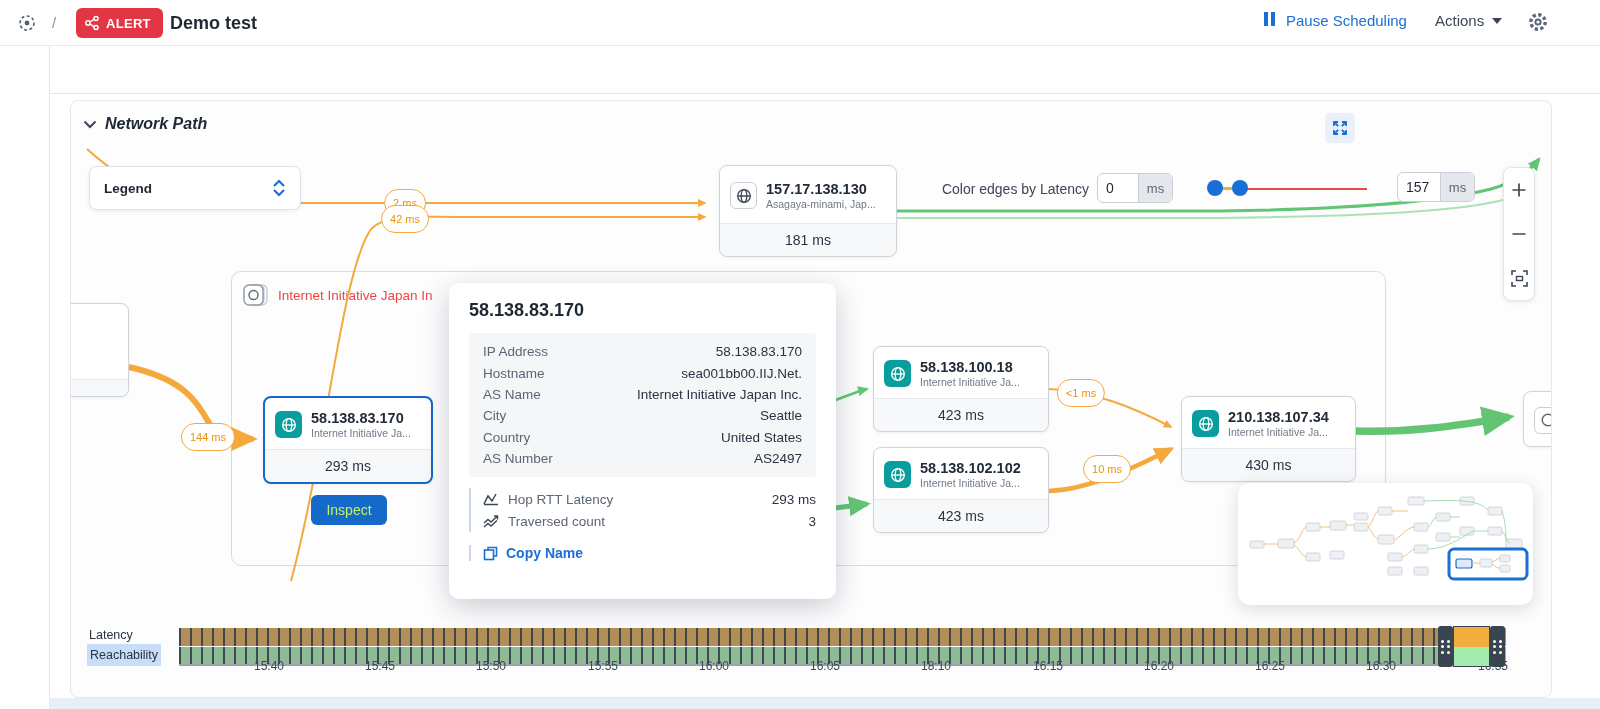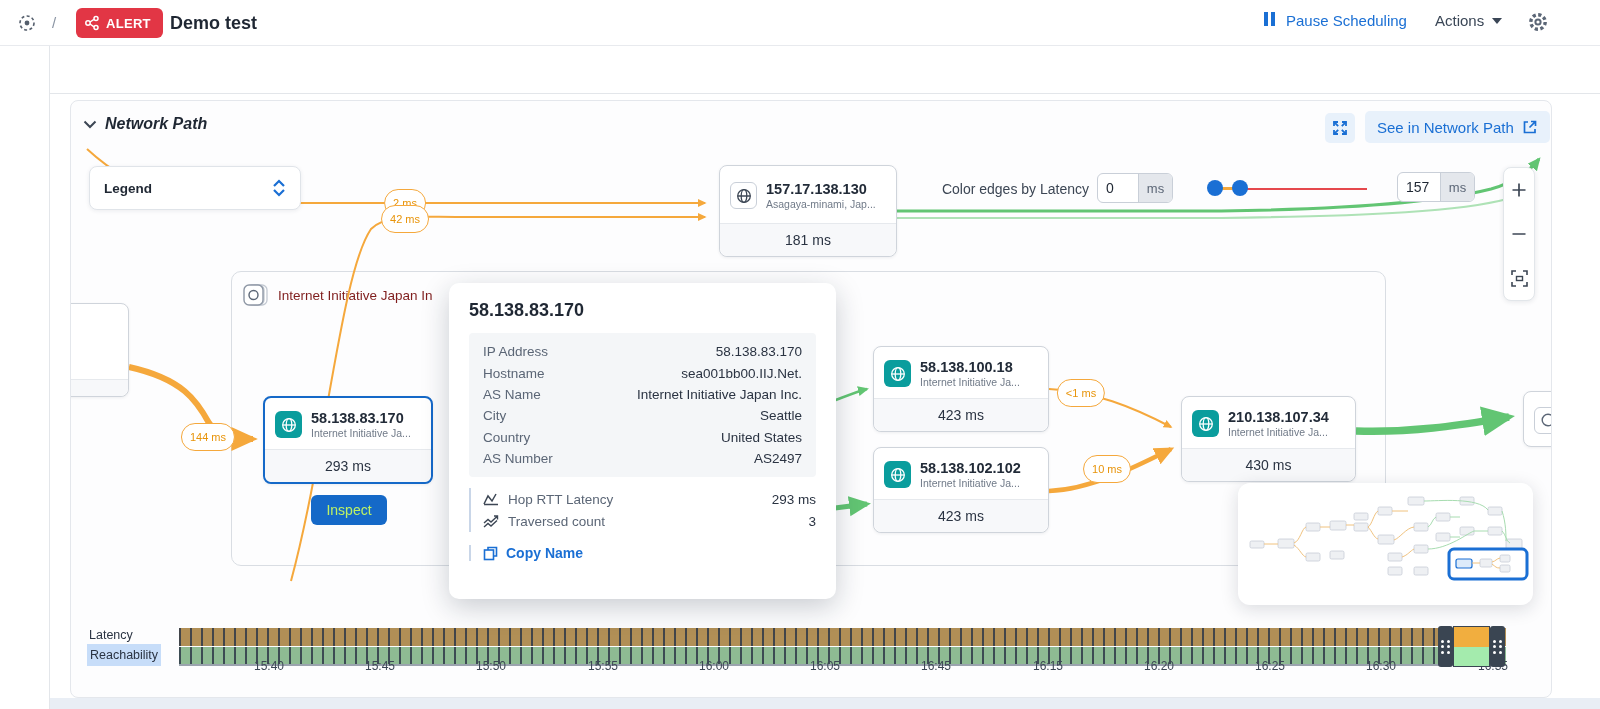--- a/index.html
+++ b/index.html
@@ -62,21 +62,21 @@
   .slider .track-o { position:absolute; left:6px; top:14px; width:26px; height:3px; background:#f5a83c; }
   .slider .track-r { position:absolute; left:32px; top:14.5px; width:128px; height:2px; background:#e5484d; }
   .slider .dot { position:absolute; top:7px; width:16px; height:16px; border-radius:50%; background:#1a6fd4; cursor:pointer; }
 
   .zoombar { left:1432px; top:66px; width:32px; height:134px; background:#fff; border:1px solid #e2e6ea; border-radius:8px; box-shadow:0 1px 5px rgba(30,40,60,.1); display:flex; flex-direction:column; align-items:center; justify-content:space-around; z-index:6; }
   .zoombar > div { width:30px; height:34px; display:flex; align-items:center; justify-content:center; cursor:pointer; }
 
   
   .groupbox { left:160px; top:170px; width:1155px; height:295px; background:#fdfdfe; border:1.5px solid #d9dde3; border-radius:10px; z-index:1; }
   .group-head { left:172px; top:182px; display:flex; align-items:center; gap:9px; z-index:1; }
-  .group-head span { font-size:13.5px; color:#7f1d1d; }
+  .group-head span { font-size:13.5px; color:#ef4444; }
 
   svg.edges { left:0; top:0; width:1482px; height:598px; z-index:2; pointer-events:none; }
 
   .pill { transform:translate(-50%,-50%); background:#fff; border:1.5px solid #f5a83c; color:#e8940a; border-radius:999px; font-size:11px; padding:7px 8px; white-space:nowrap; z-index:3; }
 
   
   .node { background:#fff; border:1px solid #cfd4db; border-radius:8px; box-shadow:0 1px 3px rgba(30,40,60,.07); z-index:4; display:flex; flex-direction:column; cursor:pointer; }
   .node-head { display:flex; align-items:center; gap:9px; padding:9px 10px 7px; flex:1; }
   .node-ico { width:27px; height:27px; border-radius:6px; display:flex; align-items:center; justify-content:center; flex:none; }
   .node-ico.teal { background:#0a9d9d; }
@@ -221,27 +221,20 @@
     <div class="abs panel-title-row">
       <svg width="14" height="9" viewBox="0 0 14 9">
         <path d="M1.5 1.5 L7 7 L12.5 1.5" fill="none" stroke="#3c4654" stroke-width="2"></path>
       </svg>
       <span class="panel-title">Network Path</span>
     </div>
     <div class="abs expand-btn">
       <svg width="16" height="16" viewBox="0 0 16 16">
         <path d="M2 6 V2 H6 M10 2 H14 V6 M14 10 V14 H10 M6 14 H2 V10" fill="none" stroke="#1a6fd4" stroke-width="1.8"></path>
         <path d="M2 2 L6.2 6.2 M14 2 L9.8 6.2 M14 14 L9.8 9.8 M2 14 L6.2 9.8" stroke="#1a6fd4" stroke-width="1.8"></path>
-      </svg>
-    </div>
-    <div class="abs seein-btn">
-      <span>See in Network Path</span>
-      <svg width="16" height="16" viewBox="0 0 16 16">
-        <path d="M6 3 H2.5 V13.5 H13 V10" fill="none" stroke="#1a6fd4" stroke-width="1.7"></path>
-        <path d="M9 2.5 H13.5 V7 M13.3 2.7 L7.5 8.5" fill="none" stroke="#1a6fd4" stroke-width="1.7"></path>
       </svg>
     </div>
 
     <div class="abs groupbox"></div>
     <div class="abs group-head">
       <svg width="26" height="24" viewBox="0 0 26 24">
         <rect x="7" y="2" width="17" height="20" rx="5" fill="#fff" stroke="#c3c9d2" stroke-width="1.3"></rect>
         <rect x="4" y="2" width="17" height="20" rx="5" fill="#fff" stroke="#c3c9d2" stroke-width="1.3"></rect>
         <rect x="1" y="2" width="19" height="20" rx="5" fill="#fff" stroke="#8e97a5" stroke-width="1.4"></rect>
         <circle cx="10.5" cy="12" r="4.5" fill="none" stroke="#5b6676" stroke-width="1.4"></circle>
@@ -553,21 +546,21 @@
             <i></i>
           </span>
         </div>
     </div>
     <span class="abs tl-time" style="left:198px">15:40</span>
     <span class="abs tl-time" style="left:309px">15:45</span>
     <span class="abs tl-time" style="left:420px">15:50</span>
     <span class="abs tl-time" style="left:532px">15:55</span>
     <span class="abs tl-time" style="left:643px">16:00</span>
     <span class="abs tl-time" style="left:754px">16:05</span>
-    <span class="abs tl-time" style="left:865px">16:45</span>
+    <span class="abs tl-time" style="left:865px">18:10</span>
     <span class="abs tl-time" style="left:977px">16:15</span>
     <span class="abs tl-time" style="left:1088px">16:20</span>
     <span class="abs tl-time" style="left:1199px">16:25</span>
     <span class="abs tl-time" style="left:1310px">16:30</span>
     <span class="abs tl-time" style="left:1422px">16:35</span>
   </div>
 
   <div class="abs bottom-strip"></div>
 </div>
 

